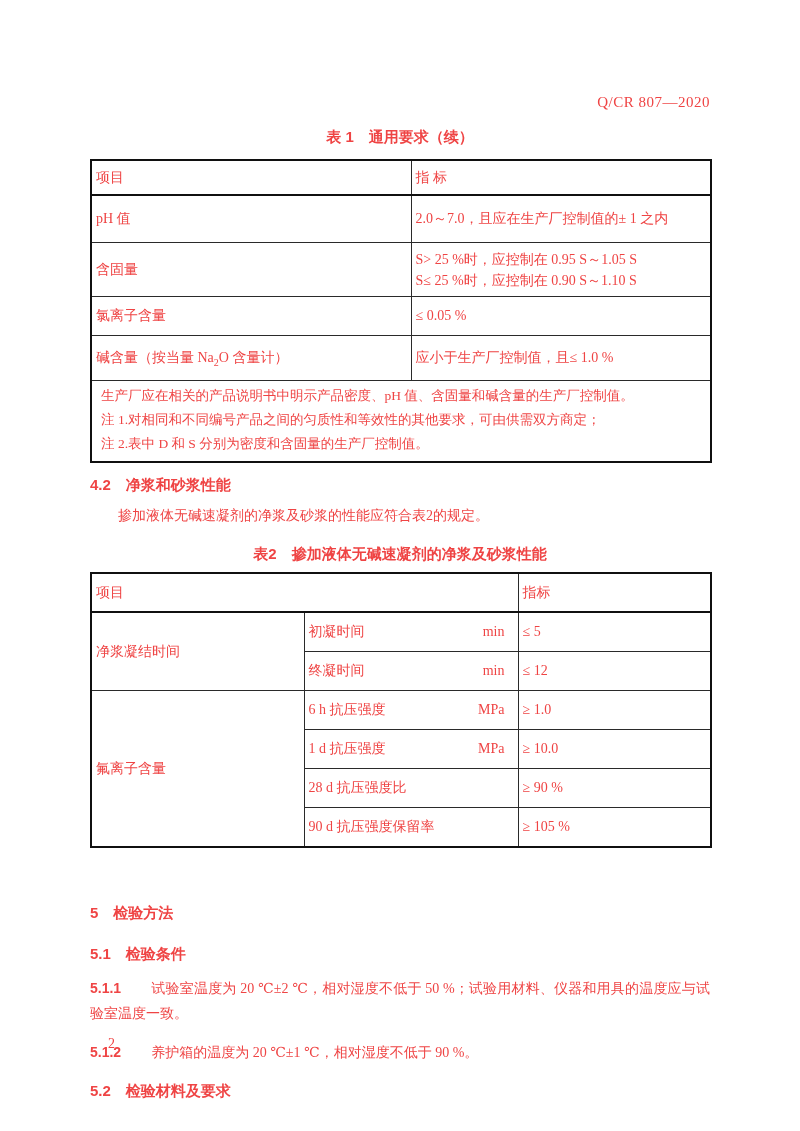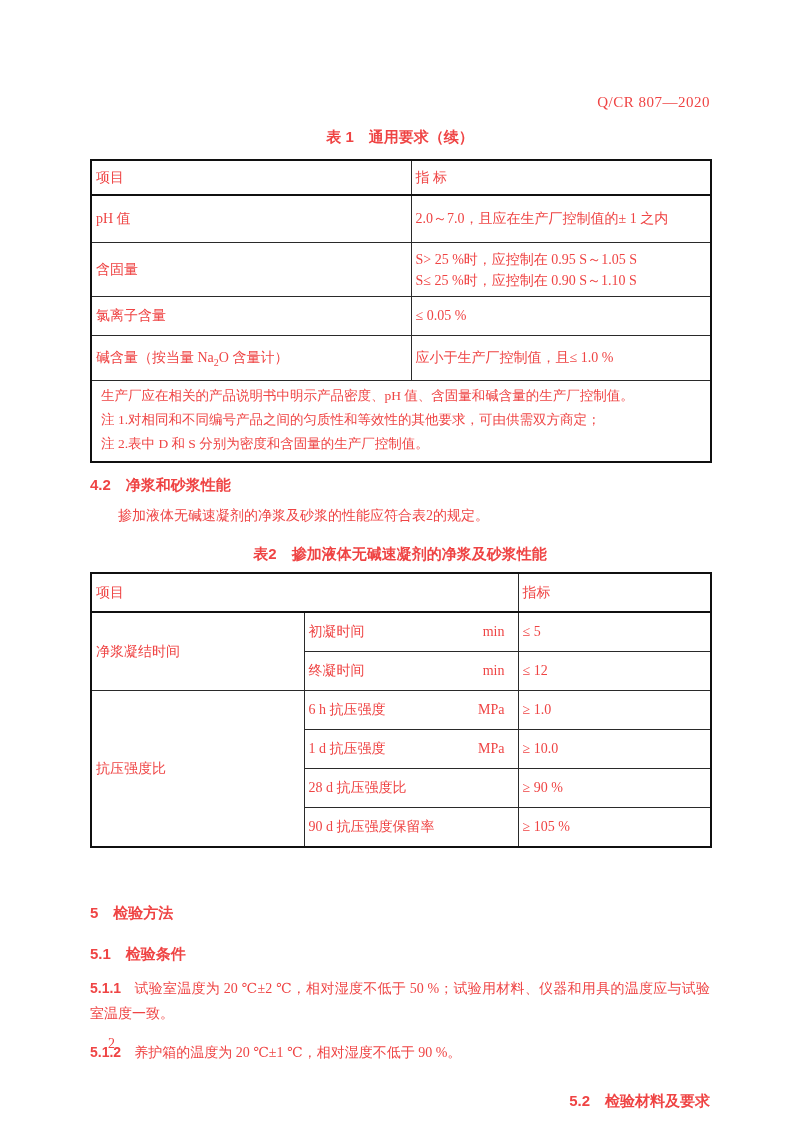--- a/index.html
+++ b/index.html
@@ -49,28 +49,28 @@
   .cell-lu .u { position:absolute; right:13px; top:50%; transform:translateY(-50%); }
 
   .heading {
     font-family:"Liberation Sans","DejaVu Sans",sans-serif; font-weight:bold;
     font-size:15px; line-height:20px; text-align:left;
   }
   .h-num { margin-right:15px; }
   .h42 { margin-top:12px; }
   .h5  { margin-top:55px; }
   .h51 { margin-top:21px; }
-  .h52 { margin-top:26px;text-align:right; }
+  .h52 { margin-top:16px; }
 
   .body-para { font-size:14px; line-height:25px; text-align:justify; }
   .p42 { margin-top:8px; text-indent:2em; text-align:left; }
   .clause { margin-top:12px; }
   .clause .cnum {
     font-family:"Liberation Sans","DejaVu Sans",sans-serif; font-weight:bold;
-    margin-right:13px;
+    margin-right:30px;
   }
   .p512 { margin-top:14px; }
 
   .page-num { position:absolute; left:108px; top:1036px; font-size:14px; }
 </style>
 </head>
 <body>
 
 <div class="page">
   <div class="content">
@@ -148,21 +148,21 @@
         <td>≤ 5</td>
       </tr>
       <tr>
         <td class="cell-lu">
           <span>终凝时间</span>
           <span class="u">min</span>
         </td>
         <td>≤ 12</td>
       </tr>
       <tr>
-        <td rowspan="4">抗压强度比</td>
+        <td rowspan="4">氟离子含量</td>
         <td class="cell-lu">
           <span>6 h 抗压强度</span>
           <span class="u">MPa</span>
         </td>
         <td>≥ 1.0</td>
       </tr>
       <tr>
         <td class="cell-lu">
           <span>1 d 抗压强度</span>
           <span class="u">MPa</span>

